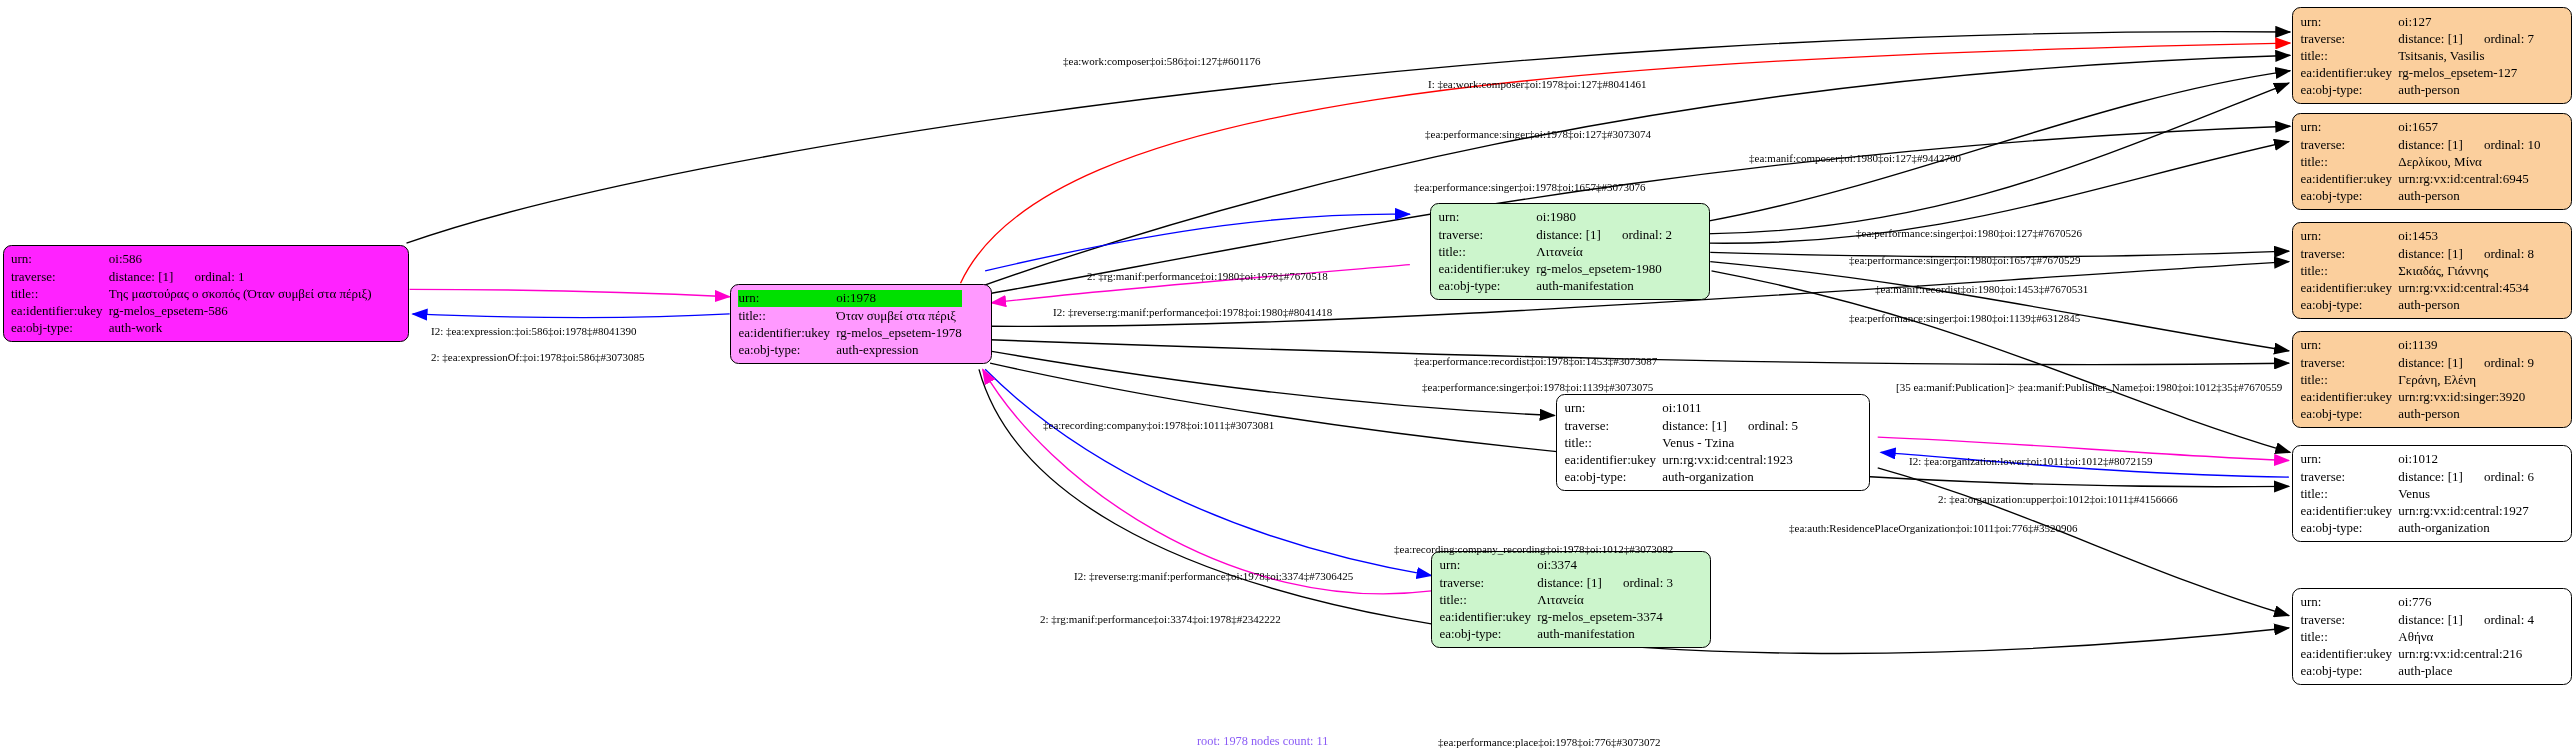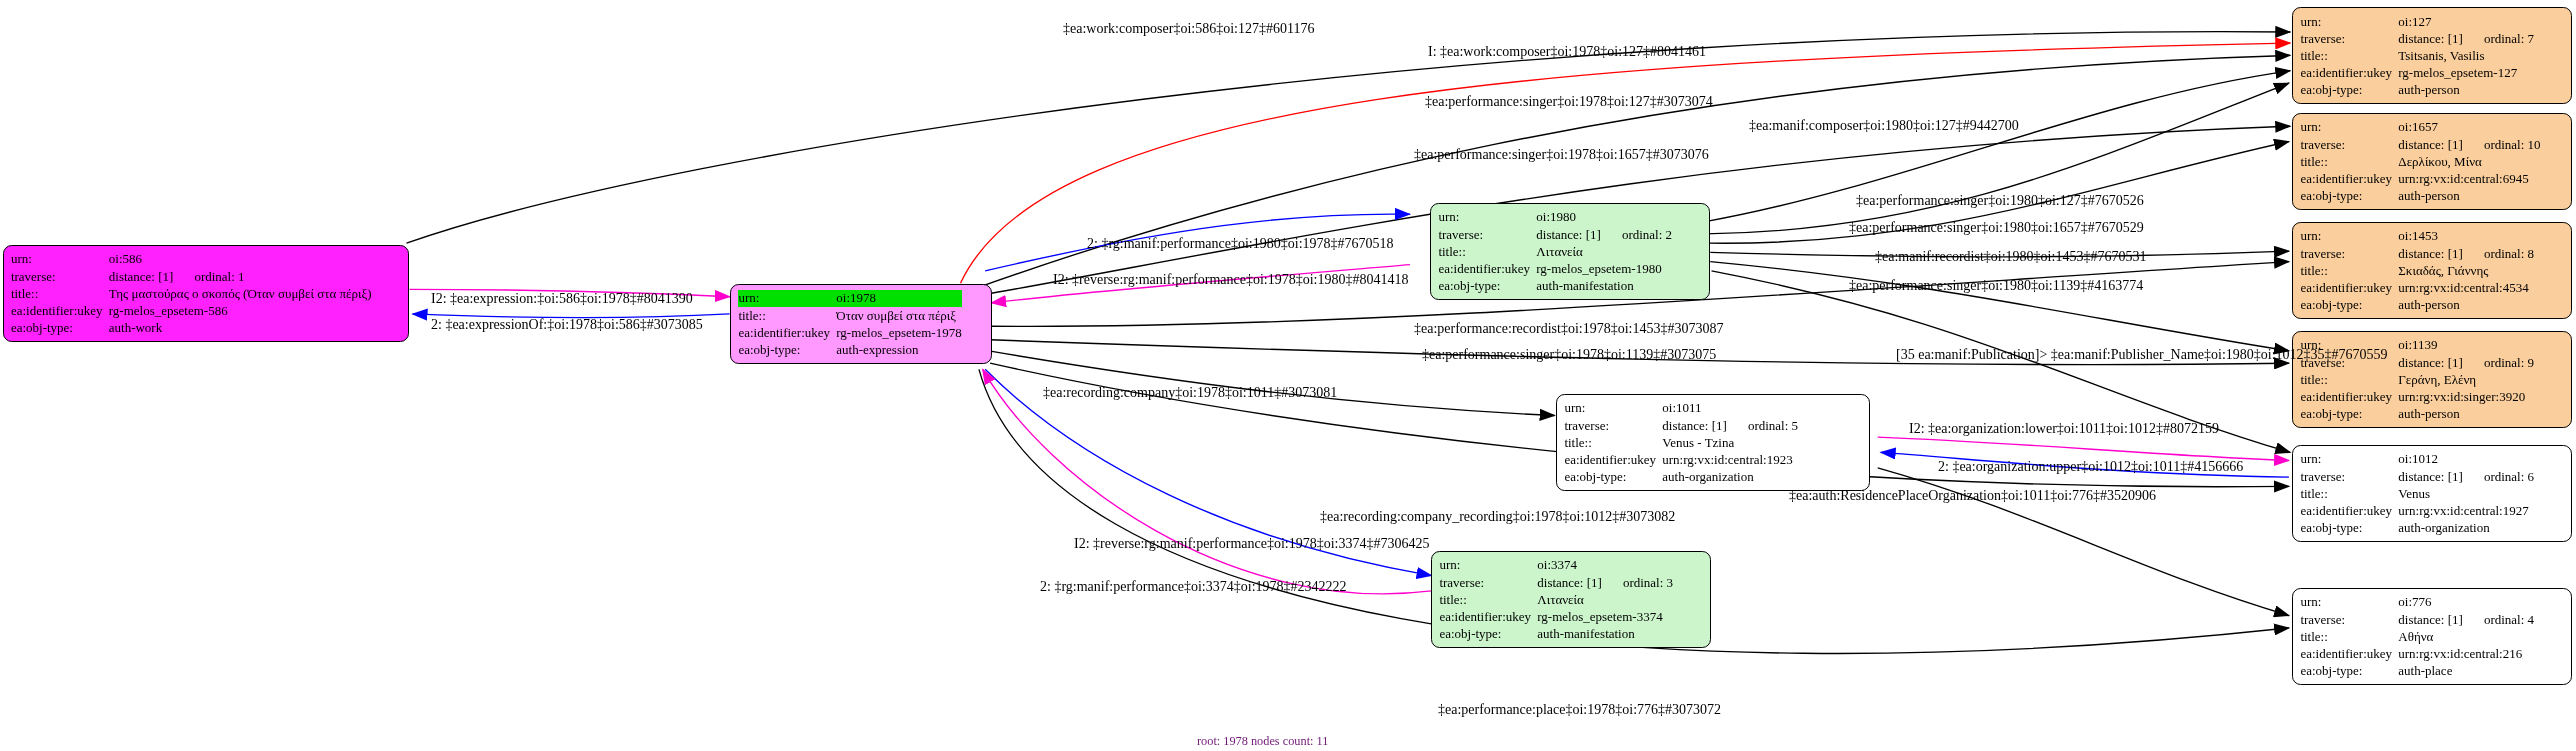--- a/index.html
+++ b/index.html
@@ -19,23 +19,23 @@
   .sub .o{display:inline-block;margin-left:21px;}
 
   .magenta{background:#ff22ff;}
   .violet{background:#ff99ff;}
   .green{background:#ccf5cc;}
   .white{background:#ffffff;}
   .orange{background:#fbcf9d;}
 
   .hl{background:#00e000;}
 
-  .elabel{position:absolute;font-family:"Liberation Serif", serif;font-size:14px;
-          color:#000;white-space:nowrap;}
-  .foot{position:absolute;font-family:"Liberation Serif", serif;font-size:12.3px;color:#701a75;}
+  .elabel{position:absolute;font-family:"Liberation Serif", serif;font-size:11px;
+          color:#000;white-space:nowrap;margin-top:34px;}
+  .foot{position:absolute;font-family:"Liberation Serif", serif;font-size:12.3px;color:#8b5cf6;}
 </style>
 </head>
 <body>
 
 <div id="canvas">
 
   <svg id="edges" viewBox="0 0 4184 1220">
     <defs>
       <marker id="ah-black" markerWidth="12" markerHeight="9" refX="11" refY="4.5" orient="auto">
         <path d="M0,0 L12,4.5 L0,9 z" fill="#000"></path>
@@ -418,31 +418,31 @@
   <div class="elabel" style="left:1063px;top:21px;">‡ea:work:composer‡oi:586‡oi:127‡#601176</div>
   <div class="elabel" style="left:1428px;top:44px;">I: ‡ea:work:composer‡oi:1978‡oi:127‡#8041461</div>
   <div class="elabel" style="left:1425px;top:94px;">‡ea:performance:singer‡oi:1978‡oi:127‡#3073074</div>
   <div class="elabel" style="left:1749px;top:118px;">‡ea:manif:composer‡oi:1980‡oi:127‡#9442700</div>
   <div class="elabel" style="left:1414px;top:147px;">‡ea:performance:singer‡oi:1978‡oi:1657‡#3073076</div>
   <div class="elabel" style="left:1856px;top:193px;">‡ea:performance:singer‡oi:1980‡oi:127‡#7670526</div>
   <div class="elabel" style="left:1087px;top:236px;">2: ‡rg:manif:performance‡oi:1980‡oi:1978‡#7670518</div>
   <div class="elabel" style="left:1849px;top:220px;">‡ea:performance:singer‡oi:1980‡oi:1657‡#7670529</div>
   <div class="elabel" style="left:1053px;top:272px;">I2: ‡reverse:rg:manif:performance‡oi:1978‡oi:1980‡#8041418</div>
   <div class="elabel" style="left:1875px;top:249px;text-align:center;">‡ea:manif:recordist‡oi:1980‡oi:1453‡#7670531</div>
-  <div class="elabel" style="left:1849px;top:278px;">‡ea:performance:singer‡oi:1980‡oi:1139‡#4163774</div>
+  <div class="elabel" style="left:1849px;top:278px;">‡ea:performance:singer‡oi:1980‡oi:1139‡#6312845</div>
   <div class="elabel" style="left:431px;top:291px;">I2: ‡ea:expression:‡oi:586‡oi:1978‡#8041390</div>
   <div class="elabel" style="left:431px;top:317px;">2: ‡ea:expressionOf:‡oi:1978‡oi:586‡#3073085</div>
   <div class="elabel" style="left:1414px;top:321px;">‡ea:performance:recordist‡oi:1978‡oi:1453‡#3073087</div>
   <div class="elabel" style="left:1422px;top:347px;">‡ea:performance:singer‡oi:1978‡oi:1139‡#3073075</div>
   <div class="elabel" style="left:1896px;top:347px;">[35 ea:manif:Publication]&gt; ‡ea:manif:Publisher_Name‡oi:1980‡oi:1012‡35‡#7670559</div>
   <div class="elabel" style="left:1043px;top:385px;">‡ea:recording:company‡oi:1978‡oi:1011‡#3073081</div>
   <div class="elabel" style="left:1909px;top:421px;">I2: ‡ea:organization:lower‡oi:1011‡oi:1012‡#8072159</div>
   <div class="elabel" style="left:1938px;top:459px;">2: ‡ea:organization:upper‡oi:1012‡oi:1011‡#4156666</div>
   <div class="elabel" style="left:1789px;top:488px;">‡ea:auth:ResidencePlaceOrganization‡oi:1011‡oi:776‡#3520906</div>
-  <div class="elabel" style="left:1320px;top:509px;">‡ea:recording:company_recording‡oi:1978‡oi:1012‡#3073082</div>
+  <div class="elabel" style="left:1394px;top:509px;">‡ea:recording:company_recording‡oi:1978‡oi:1012‡#3073082</div>
   <div class="elabel" style="left:1074px;top:536px;">I2: ‡reverse:rg:manif:performance‡oi:1978‡oi:3374‡#7306425</div>
   <div class="elabel" style="left:1040px;top:579px;">2: ‡rg:manif:performance‡oi:3374‡oi:1978‡#2342222</div>
   <div class="elabel" style="left:1438px;top:702px;">‡ea:performance:place‡oi:1978‡oi:776‡#3073072</div>
 
   <div class="foot" style="left:1197px;top:734px;">root: 1978 nodes count: 11</div>
 
 </div>
 
 
 </body></html>

